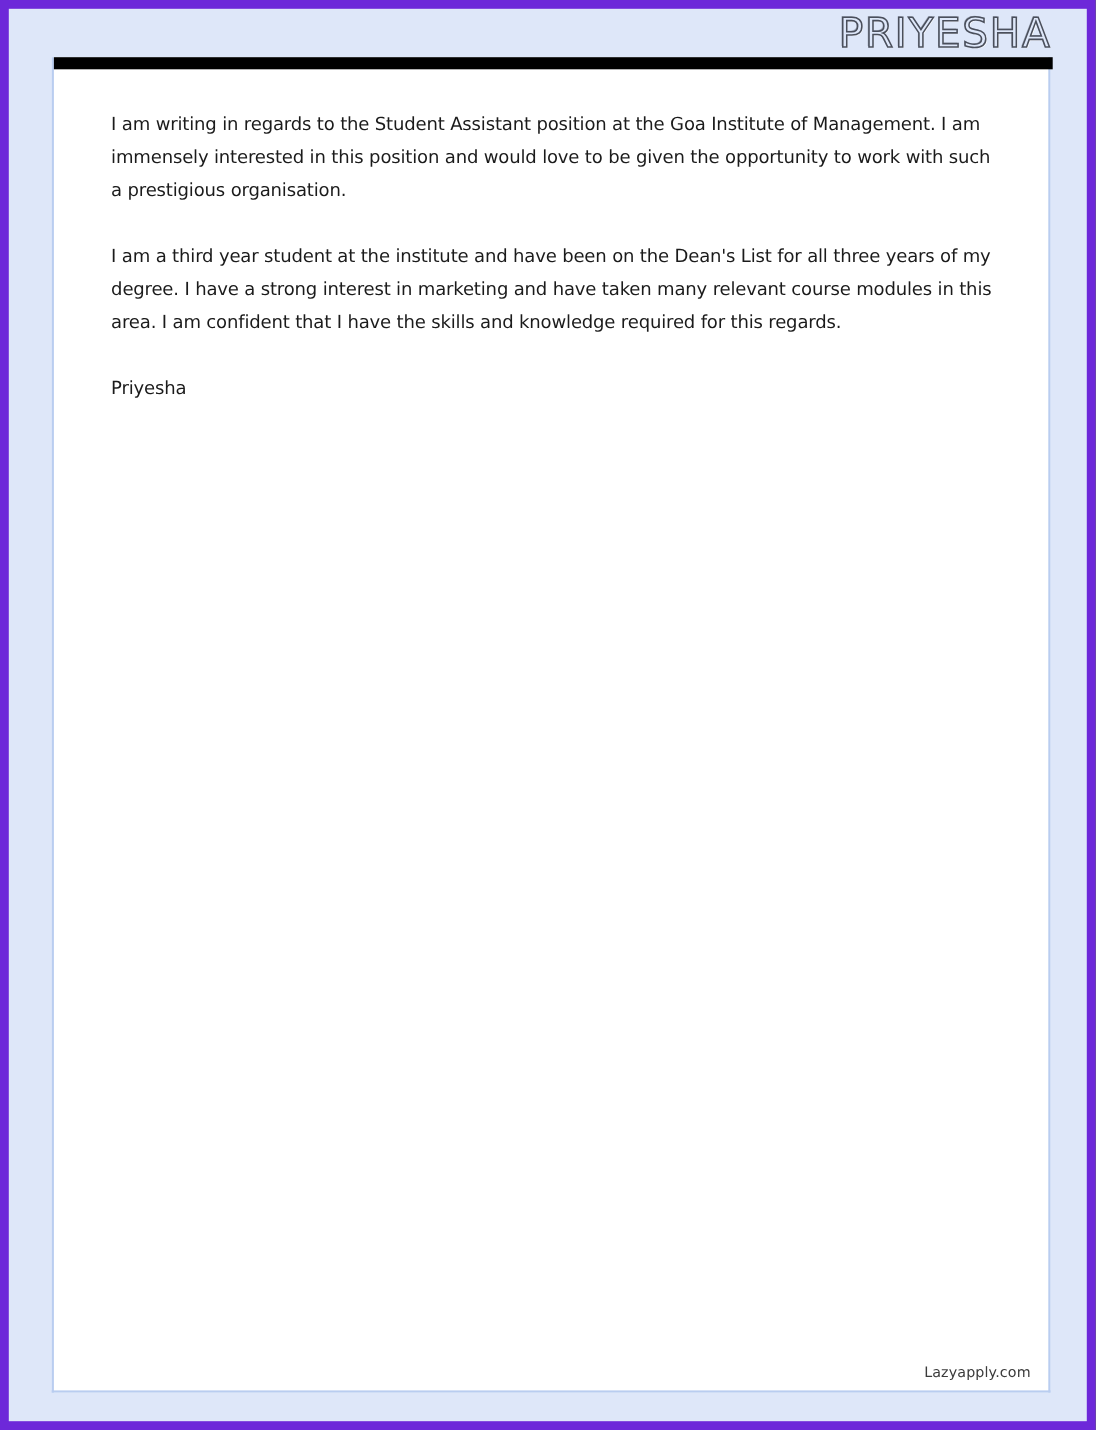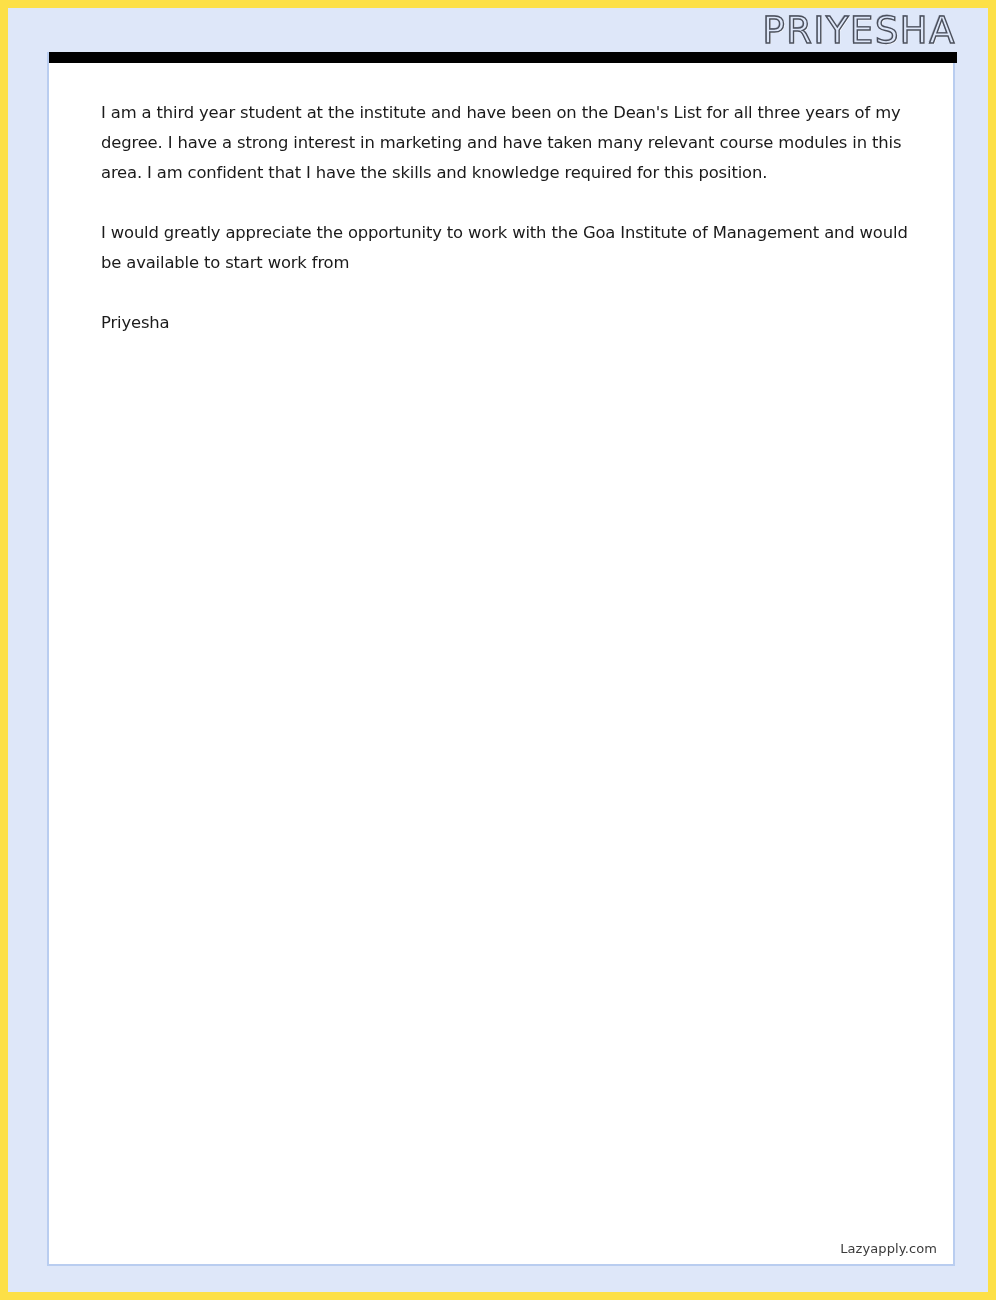--- a/index.html
+++ b/index.html
@@ -14,21 +14,21 @@
     overflow: hidden;
   }
 
   
   #document-root {
     position: absolute;
     left: 0;
     top: 0;
     width: 996px;
     height: 1300px;
-    background: #fde047;
+    background: #6d28d9;
   }
 
   
   #page-field {
     position: absolute;
     left: 8px;
     top: 8px;
     width: 980px;
     height: 1284px;
     background: #dee7f9;
@@ -139,25 +139,25 @@
       <span id="masthead-name">PRIYESHA</span>
     </div>
 
     <div id="letter-page">
 
       <div id="page-top-rule"></div>
 
       <div id="letter-body">
 
 
+        <p class="letter-block">I am writing in regards to the Student Assistant position at the Goa Institute of Management. I am immensely interested in this position and would love to be given the opportunity to work with such a prestigious organisation.</p>
 
-        <p class="letter-block">I am a third year student at the institute and have been on the Dean's List for all three years of my degree. I have a strong interest in marketing and have taken many relevant course modules in this area. I am confident that I have the skills and knowledge required for this position.</p>
+        <p class="letter-block">I am a third year student at the institute and have been on the Dean's List for all three years of my degree. I have a strong interest in marketing and have taken many relevant course modules in this area. I am confident that I have the skills and knowledge required for this regards.</p>
 
 
-        <p class="letter-block">I would greatly appreciate the opportunity to work with the Goa Institute of Management and would be available to start work from</p>
 
 
 
         <p class="letter-block tight sig-name">Priyesha</p>
 
 
       </div>
 
       <div id="page-footer">Lazyapply.com</div>
 

